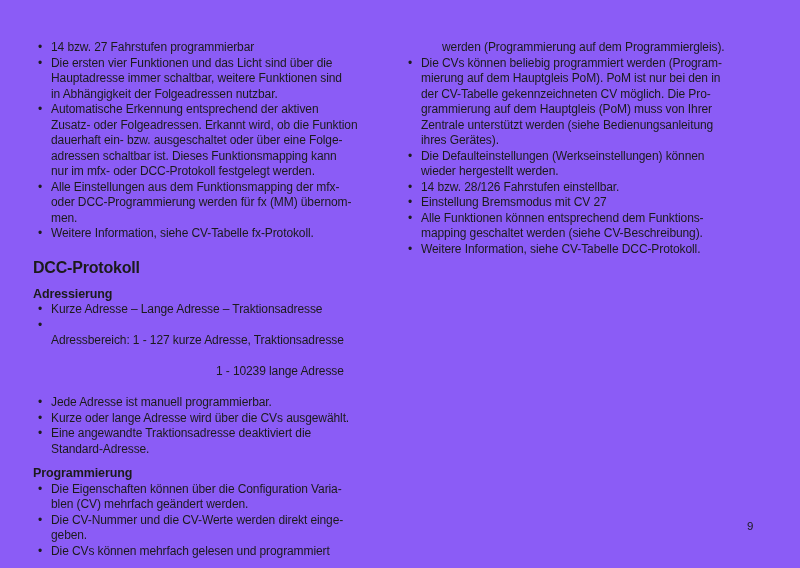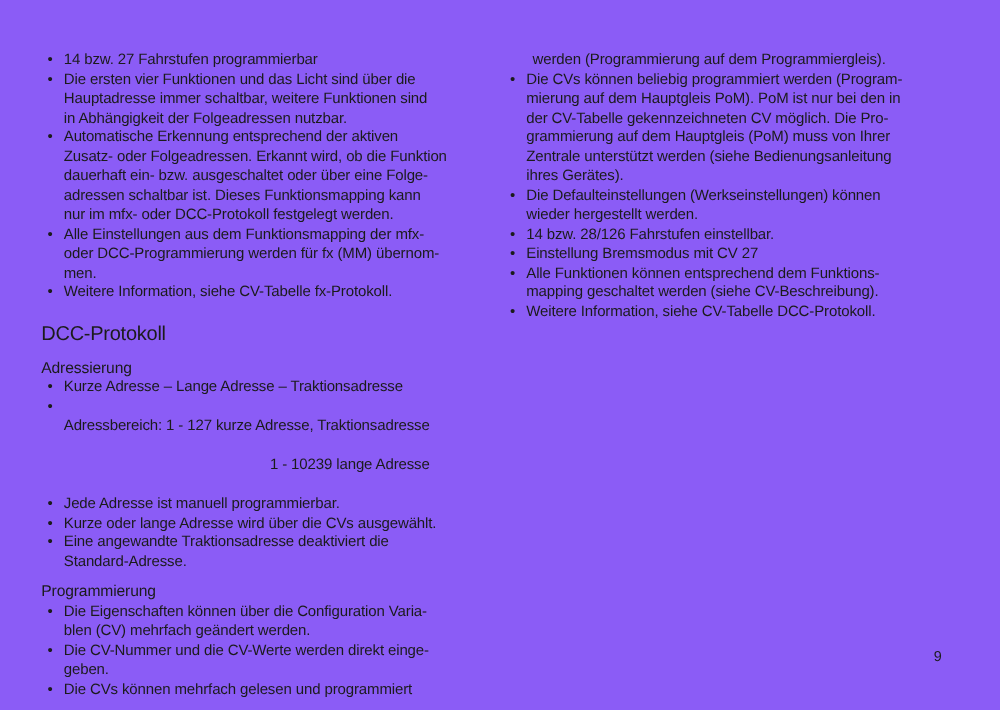--- a/index.html
+++ b/index.html
@@ -32,31 +32,31 @@
     color: #1b1b1b;
   }
   .dot::before { content: "•"; font-size: 12px; }
   .txt { white-space: pre-line; }
   .line { display: block; }
   .line-indent { padding-left: 89px; text-align: right; }
 
   h1.dcc-heading {
     font-size: 16px;
     line-height: 20px;
-    font-weight: normal;
+    font-weight: bold;
     letter-spacing: -0.2px;
     margin-top: 16px;
   }
   h2.sub-heading {
     font-size: 12.5px;
     line-height: 15.5px;
-    font-weight: normal;
+    font-weight: bold;
     margin-top: 9px;
   }
-  .continuation { margin-left: 23px; white-space: pre-line; }
+  .continuation { margin-left: 39px; white-space: pre-line; }
   .note { margin-left: 5px; white-space: pre-line; }
 
   .page-number {
     position: absolute;
     left: 747px;
     top: 519px;
     font-size: 11.5px;
     line-height: 14px;
     color: #1b1b1b;
   }

